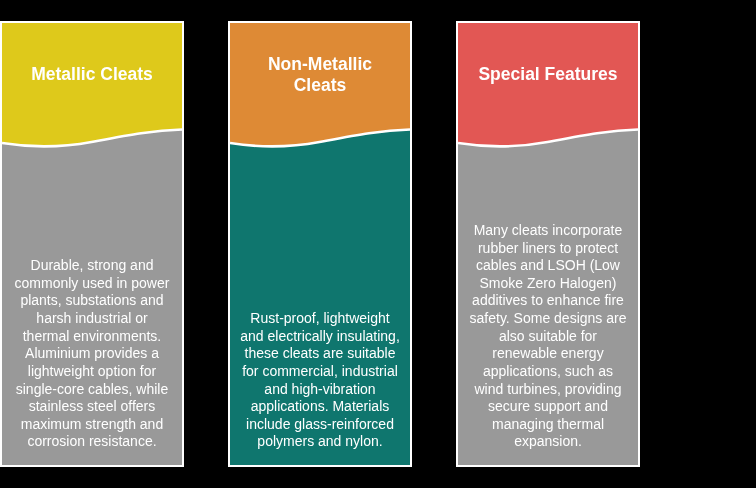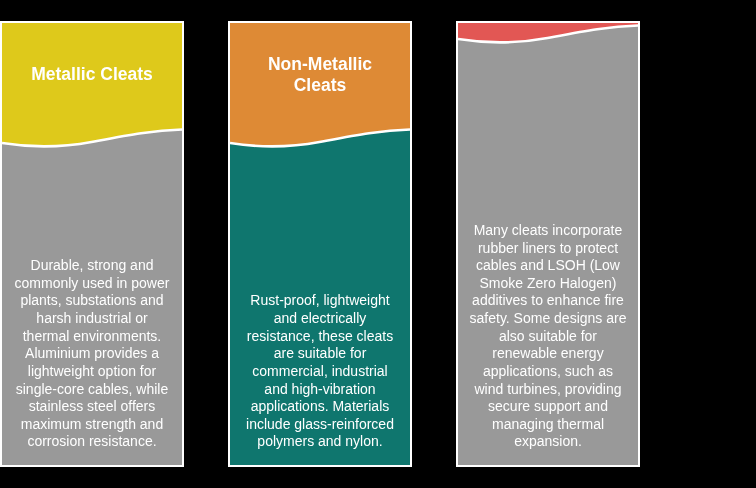--- a/index.html
+++ b/index.html
@@ -94,25 +94,28 @@
 
     <div class="card" style="--accent: #de8a35; background-color: #0f766e;">
       <div class="card-header">
         <h2 class="card-title">Non-Metallic Cleats</h2>
       </div>
       <svg class="wave" viewBox="0 0 181 28" preserveAspectRatio="none" aria-hidden="true">
         <path style="fill: var(--accent);" stroke="none" d="M0 0 H181 V2.5 C150 3.5 125 8.5 90 15 C55 21.5 25 20 0 16 Z"></path>
         <path fill="none" stroke="#ffffff" stroke-width="2.6" d="M0 16 C25 20 55 21.5 90 15 C125 8.5 150 3.5 181 2.5"></path>
       </svg>
       <div class="card-body">
-        <p class="card-text">Rust-proof, lightweight and electrically resistance, these cleats are suitable for commercial, industrial and high-vibration applications. Materials include glass-reinforced polymers and nylon.</p>
+        <p class="card-text">Rust-proof, lightweight and electrically insulating, these cleats are suitable for commercial, industrial and high-vibration applications. Materials include glass-reinforced polymers and nylon.</p>
       </div>
     </div>
 
     <div class="card" style="--accent: #e25754; background-color: rgb(153, 153, 153);">
+      <div class="card-header">
+        <h2 class="card-title">Special Features</h2>
+      </div>
       <svg class="wave" viewBox="0 0 181 28" preserveAspectRatio="none" aria-hidden="true">
         <path style="fill: var(--accent);" stroke="none" d="M0 0 H181 V2.5 C150 3.5 125 8.5 90 15 C55 21.5 25 20 0 16 Z"></path>
         <path fill="none" stroke="#ffffff" stroke-width="2.6" d="M0 16 C25 20 55 21.5 90 15 C125 8.5 150 3.5 181 2.5"></path>
       </svg>
       <div class="card-body">
         <p class="card-text">Many cleats incorporate rubber liners to protect cables and LSOH (Low Smoke Zero Halogen) additives to enhance fire safety. Some designs are also suitable for renewable energy applications, such as wind turbines, providing secure support and managing thermal expansion.</p>
       </div>
     </div>
 
   </div>

